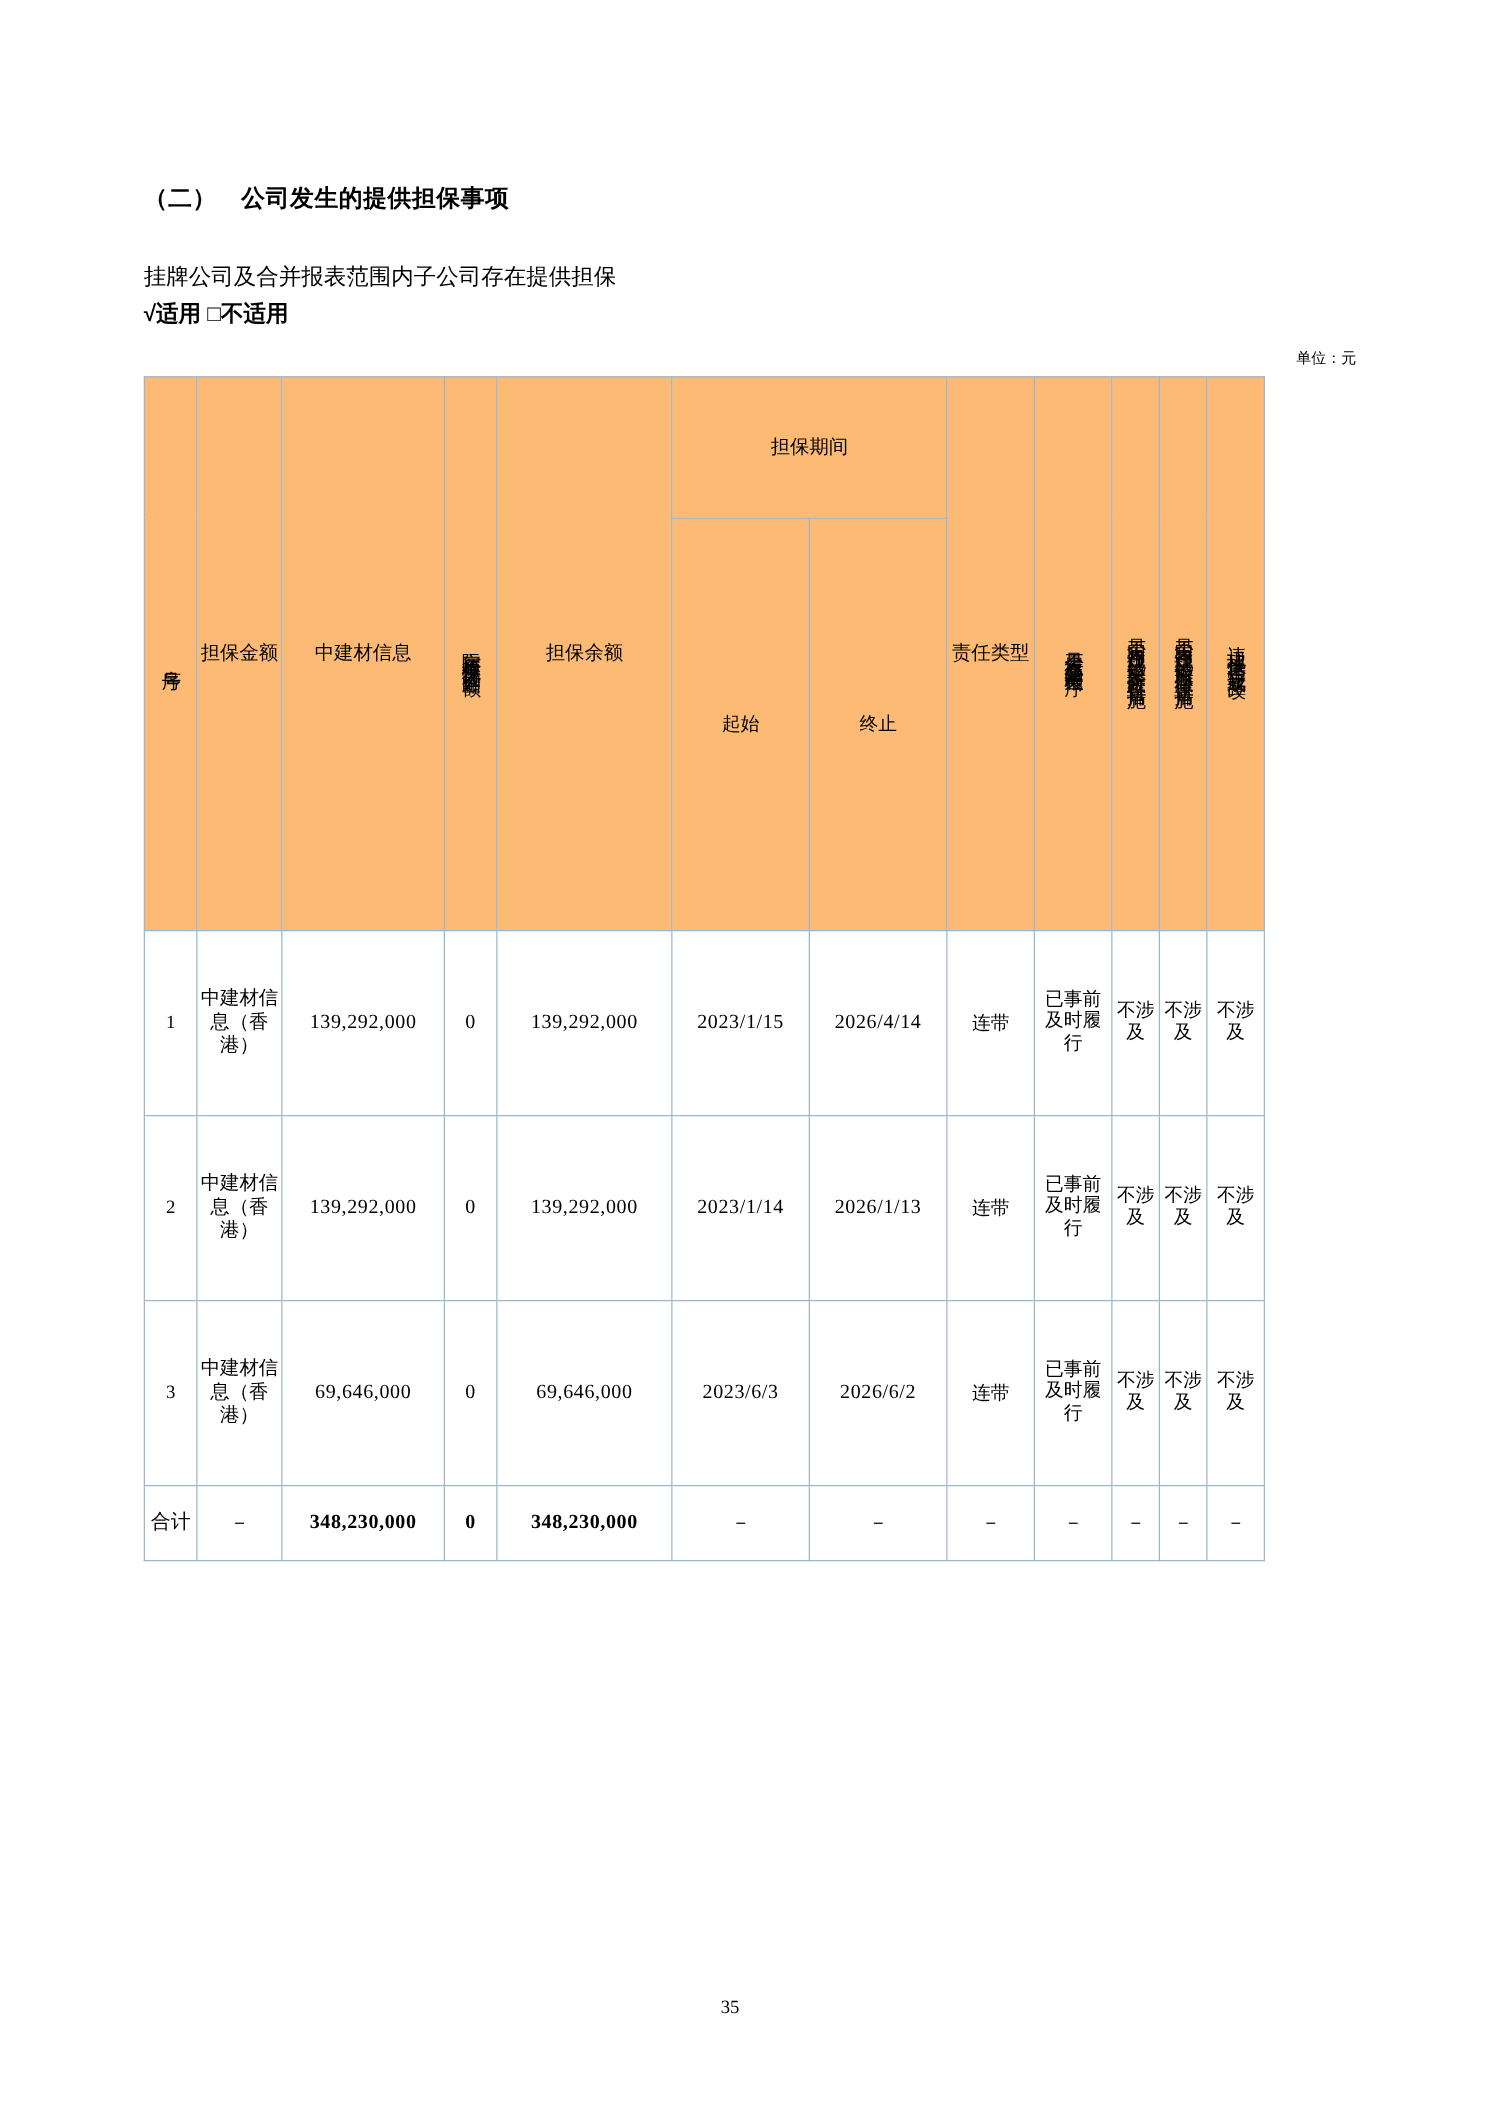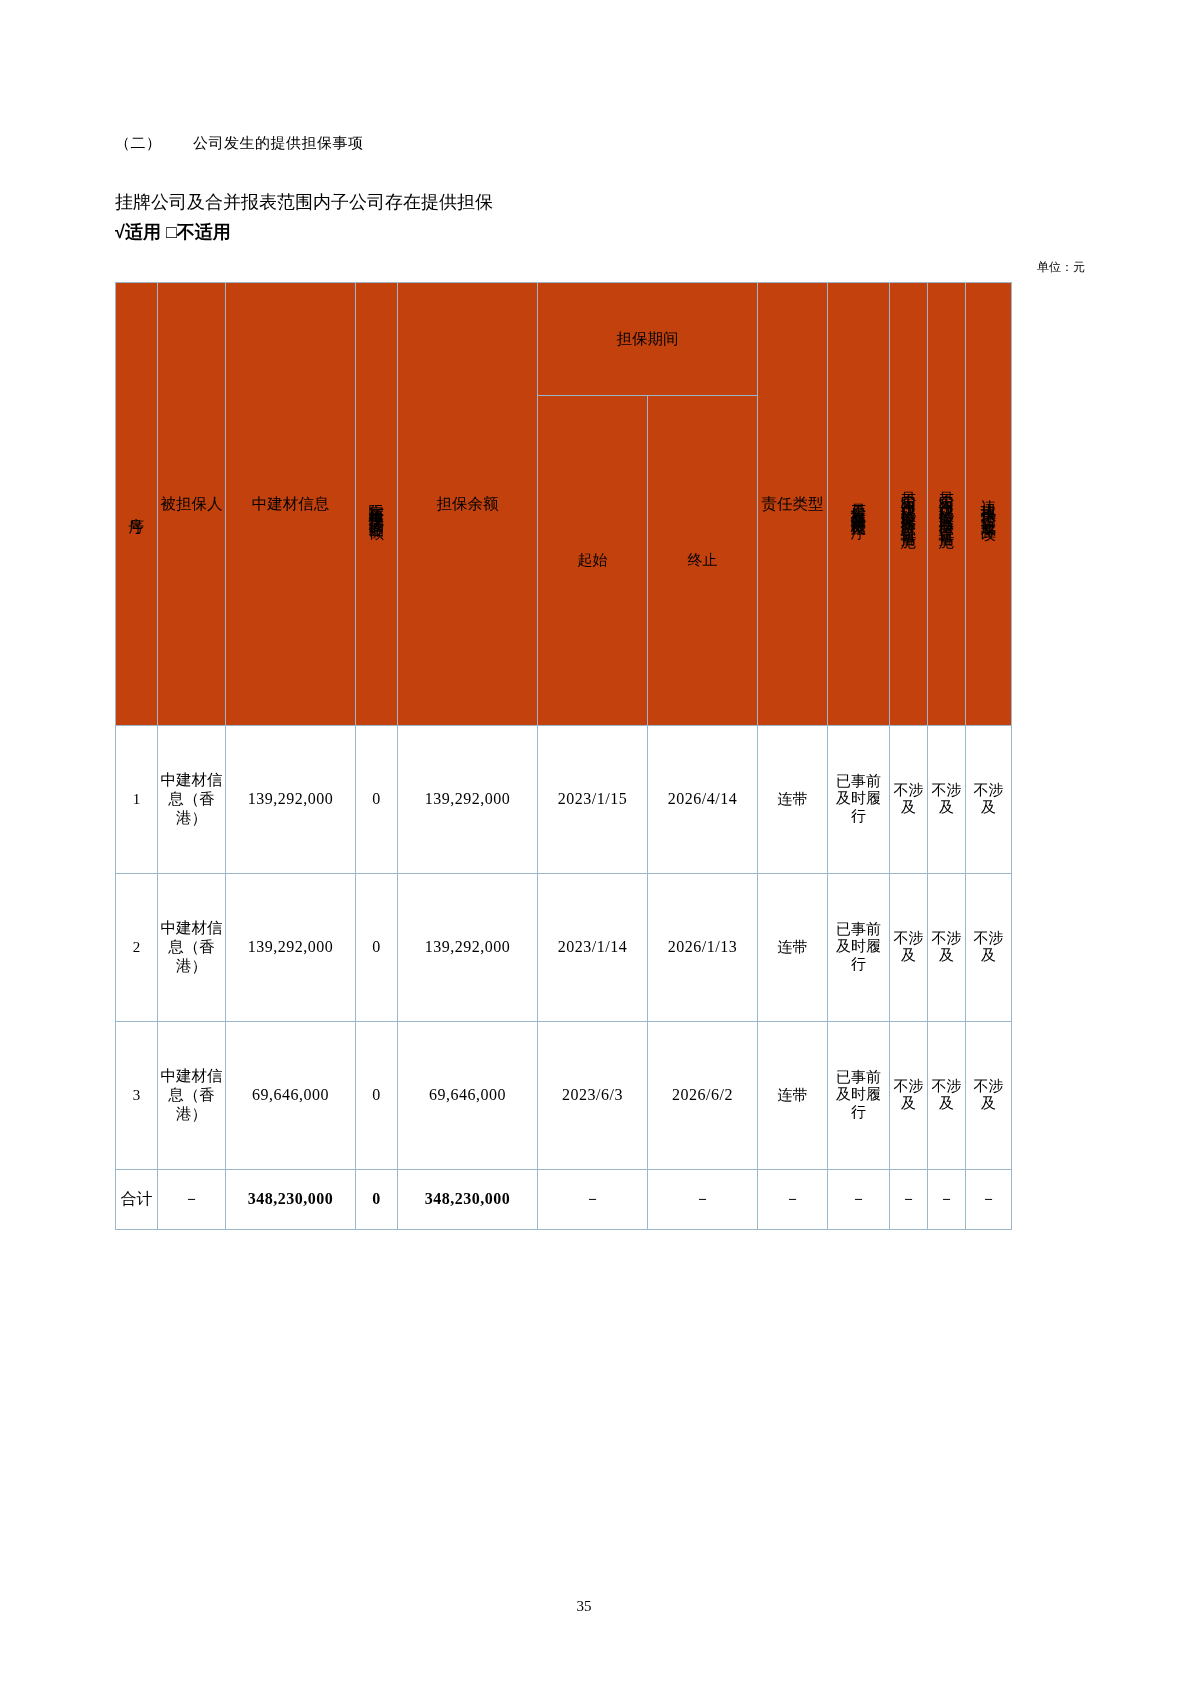--- a/index.html
+++ b/index.html
@@ -16,23 +16,23 @@
   }
   .page {
     position: relative;
     width: 1200px;
     height: 1695px;
     box-sizing: border-box;
     padding: 130px 115px 0 115px;
   }
   .section-title {
     font-family: "Liberation Sans", sans-serif;
-    font-weight: normal;
-    font-size: 15px;
-    margin: 4px 0 34px 0;
+    font-weight: bold;
+    font-size: 19px;
+    margin: 16px 0 34px 0;
     letter-spacing: 0.5px;
   }
   .section-title .num {
     display: inline-block;
     width: 78px;
   }
   .para {
     font-size: 18px;
     line-height: 1.72;
     margin: 0;
@@ -63,21 +63,21 @@
     font-size: 15px;
   }
   table.guarantee td, table.guarantee th {
     border: 1px solid #9bb7cc;
     text-align: center;
     vertical-align: middle;
     padding: 2px 1px;
     font-weight: normal;
   }
   thead td {
-    background: #c2410c;
+    background: #fdba74;
   }
   
   .vtext {
     writing-mode: vertical-rl;
     text-orientation: upright;
     letter-spacing: 2px;
     display: inline-block;
     line-height: 1.12;
     font-size: 15.5px;
     margin: 0 auto;
@@ -148,21 +148,21 @@
       <col style="width:110px">
       <col style="width:70px">
       <col style="width:62px">
       <col style="width:38px">
       <col style="width:38px">
       <col style="width:46px">
     </colgroup>
     <thead>
       <tr>
         <td rowspan="2"><span class="hdr-narrow"><span class="vtext">序号</span></span></td>
-        <td rowspan="2"><span class="stack">被担保人</span></td>
+        <td rowspan="2"><span class="stack">担保金额</span></td>
         <td rowspan="2"><span class="stack">中建材信息</span></td>
         <td rowspan="2"><span class="vtext">实际履行担保责任的金额</span></td>
         <td rowspan="2"><span class="stack">担保余额</span></td>
         <td colspan="2" style="height:108px"><span class="stack">担保期间</span></td>
         <td rowspan="2"><span class="stack">责任类型</span></td>
         <td rowspan="2"><span class="vtext">是否履行必要的决策程序</span></td>
         <td rowspan="2"><span class="vtext tall">是否因违规已被采取行政监管措施</span></td>
         <td rowspan="2"><span class="vtext tall">是否因违规已被采取自律监管措施</span></td>
         <td rowspan="2"><span class="vtext tall">违规担保是否完成整改</span></td>
       </tr>

